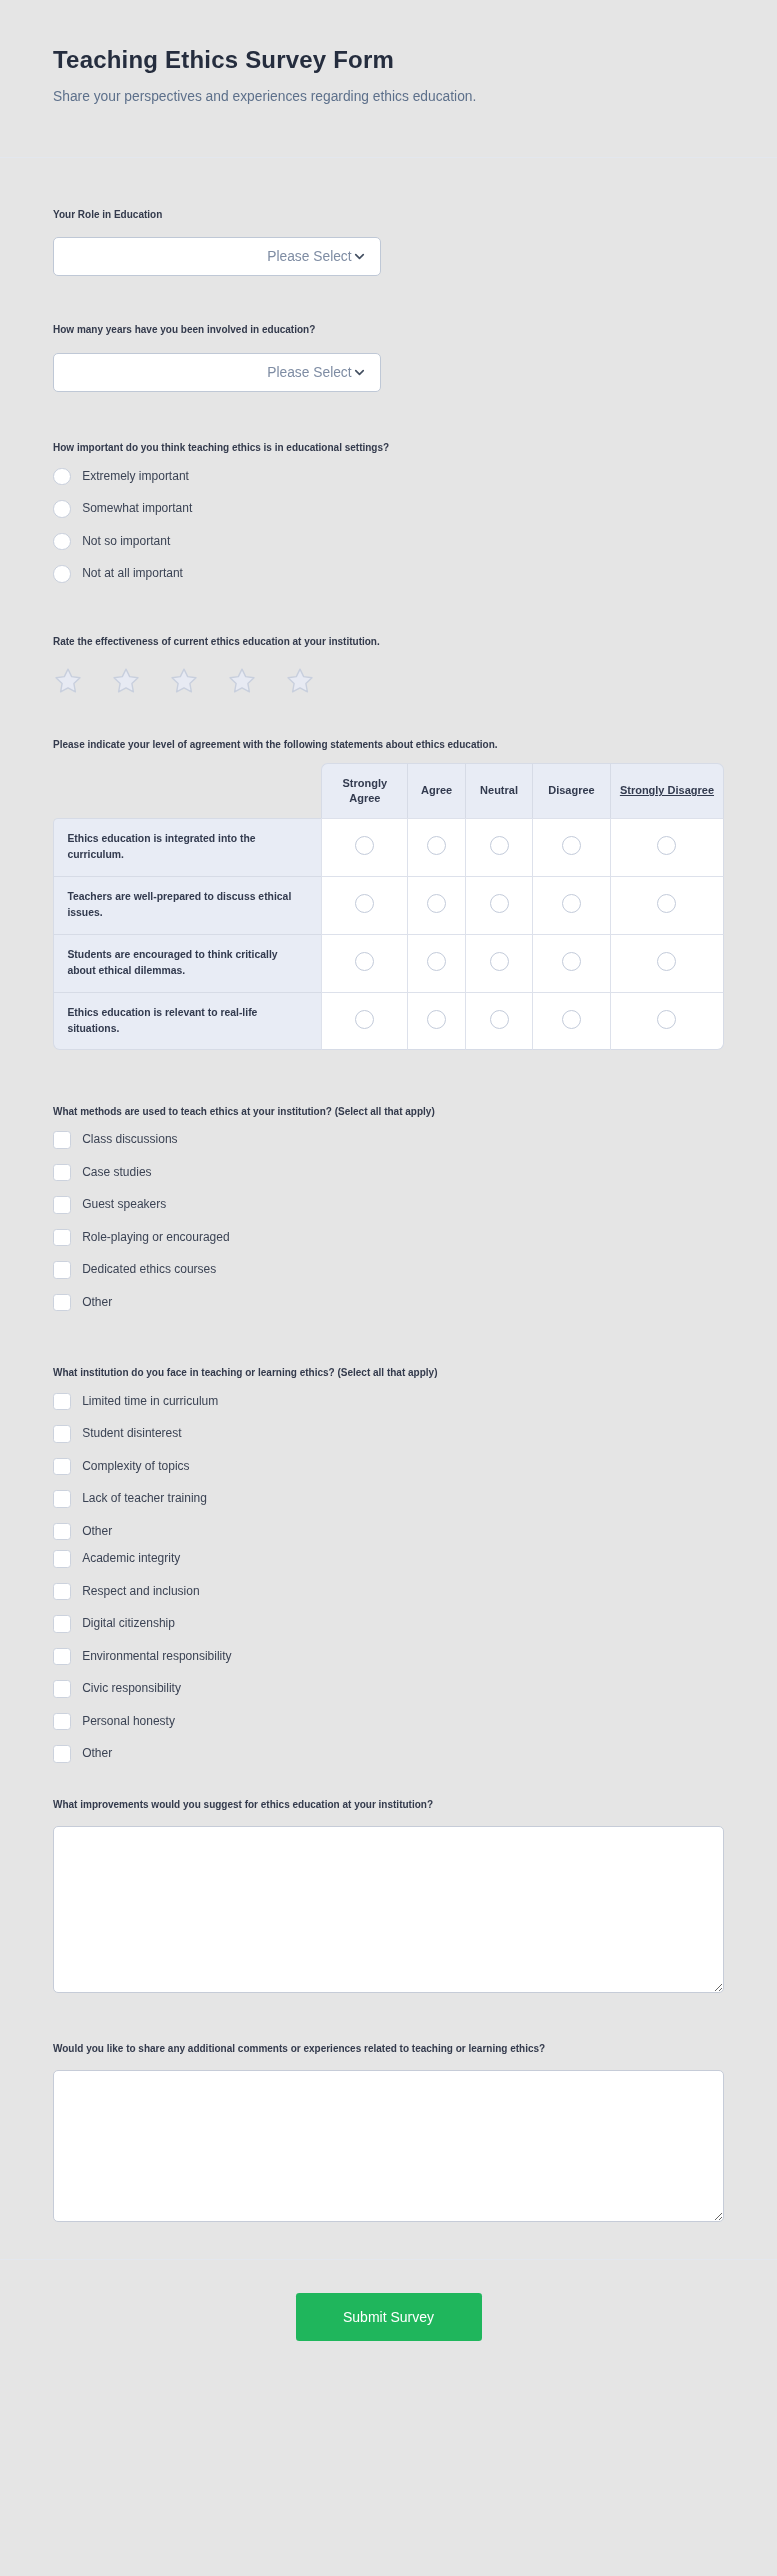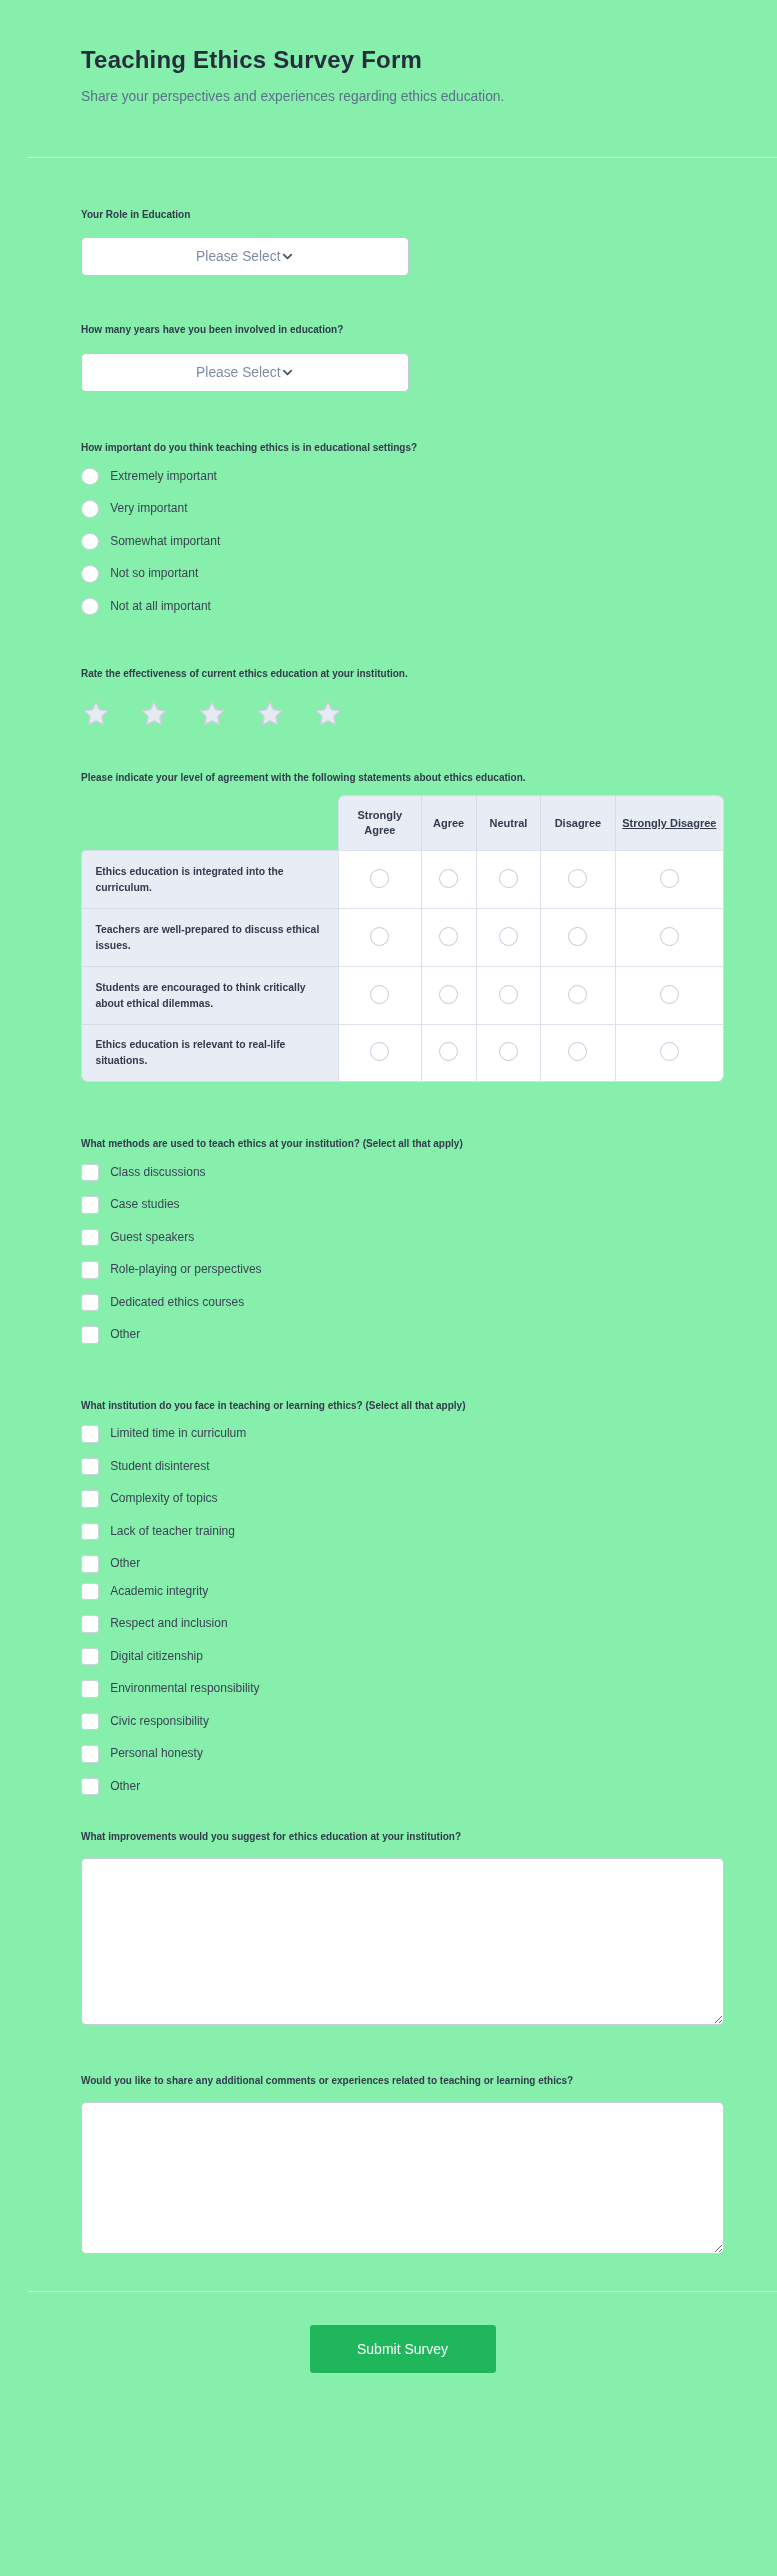--- a/index.html
+++ b/index.html
@@ -3,41 +3,41 @@
 <meta charset="utf-8">
 <style>
   * { margin:0; padding:0; box-sizing:border-box; }
   html,body { background:#ffffff; }
   body {
     font-family: "Liberation Sans", "DejaVu Sans", sans-serif;
     color:#333a4c;
     width:777px;
     margin:0 auto;
   }
-  .card { background:#86efac; min-height:2576px;padding-left:28px; }
+  .card { background:#e5e5e5; min-height:2576px; }
 
   
   .form-header { padding:45px 53px 0; }
   .form-title { font-size:24px; line-height:30px; font-weight:700; color:#252d3e; letter-spacing:0.2px; }
   .form-subtitle { margin-top:11.7px; font-size:13.8px; line-height:20px; color:#5d708b; font-weight:400; }
   .divider { margin-top:50px; border:none; border-top:0.8px solid #e3e7ee; width:100%; }
 
   .main { padding:0 53px 0; }
 
   .q-label { font-size:10px; line-height:18.4px; font-weight:600; color:#333a4c; }
   .mt-xl { margin-top:53px; }
   .mt-lg { margin-top:47px; }
   .mt-md { margin-top:40px; }
   .mt-sm { margin-top:33px; }
 
   
   .select {
     margin-top:13.4px; width:328px; height:39px;
     border:0.8px solid #bfc8d6; border-radius:5px; background:#fff;
-    display:flex; align-items:center; justify-content:center;
+    display:flex; align-items:center; justify-content:flex-end;
     padding:0 13.4px 0 15px; cursor:pointer;
   }
   .select-placeholder { font-size:13.8px; color:#7e8ca3; }
   .chevron { width:15px; height:15px; flex:0 0 auto; }
 
   
   .option-group { margin-top:10px; }
   .option-row { display:flex; align-items:center; margin-bottom:15px; height:17.5px; }
   .option-row:last-child { margin-bottom:0; }
   .radio {
@@ -135,24 +135,20 @@
     </div>
 
     <div class="q-label mt-lg">How important do you think teaching ethics is in educational settings?</div>
     <div class="option-group">
       <div class="option-row">
         <span class="radio"></span>
         <span class="option-label">Extremely important</span>
       </div>
       <div class="option-row">
         <span class="radio"></span>
-        <span class="option-label">Very important</span>
-      </div>
-      <div class="option-row">
-        <span class="radio"></span>
         <span class="option-label">Somewhat important</span>
       </div>
       <div class="option-row">
         <span class="radio"></span>
         <span class="option-label">Not so important</span>
       </div>
       <div class="option-row">
         <span class="radio"></span>
         <span class="option-label">Not at all important</span>
       </div>
@@ -242,21 +238,21 @@
       <div class="option-row">
         <span class="checkbox"></span>
         <span class="option-label">Case studies</span>
       </div>
       <div class="option-row">
         <span class="checkbox"></span>
         <span class="option-label">Guest speakers</span>
       </div>
       <div class="option-row">
         <span class="checkbox"></span>
-        <span class="option-label">Role-playing or perspectives</span>
+        <span class="option-label">Role-playing or encouraged</span>
       </div>
       <div class="option-row">
         <span class="checkbox"></span>
         <span class="option-label">Dedicated ethics courses</span>
       </div>
       <div class="option-row">
         <span class="checkbox"></span>
         <span class="option-label">Other</span>
       </div>
     </div>

